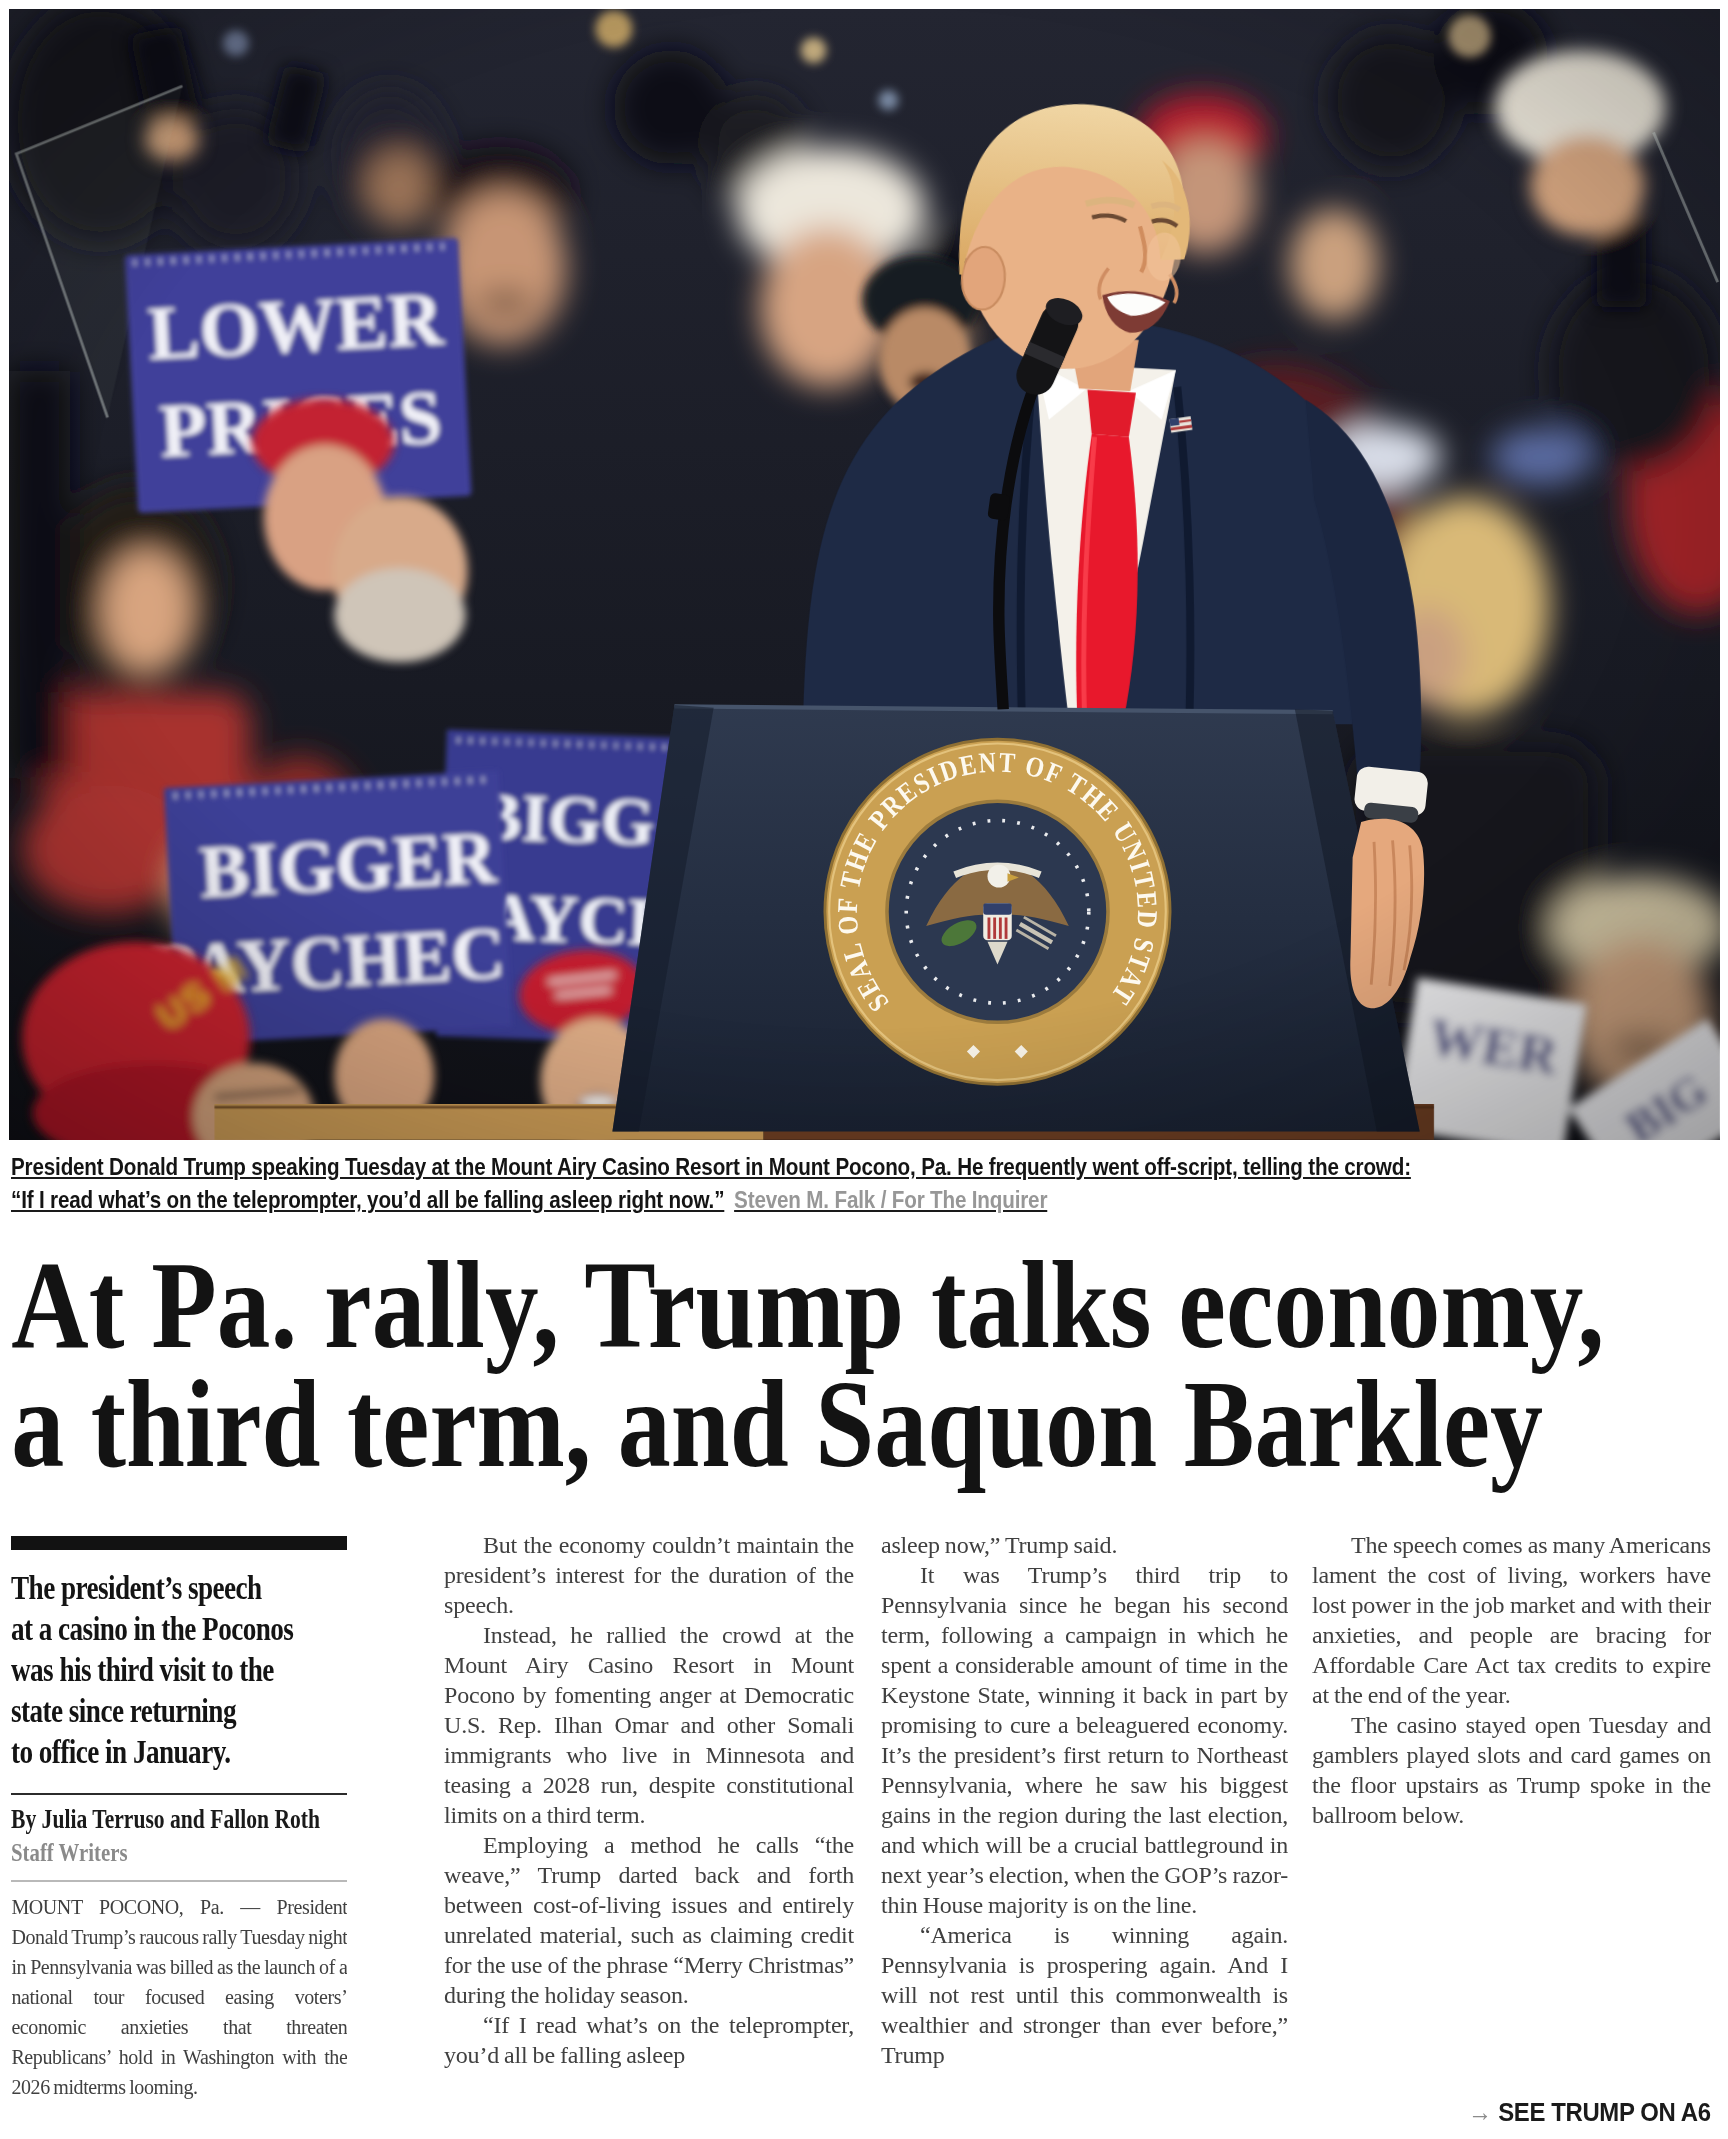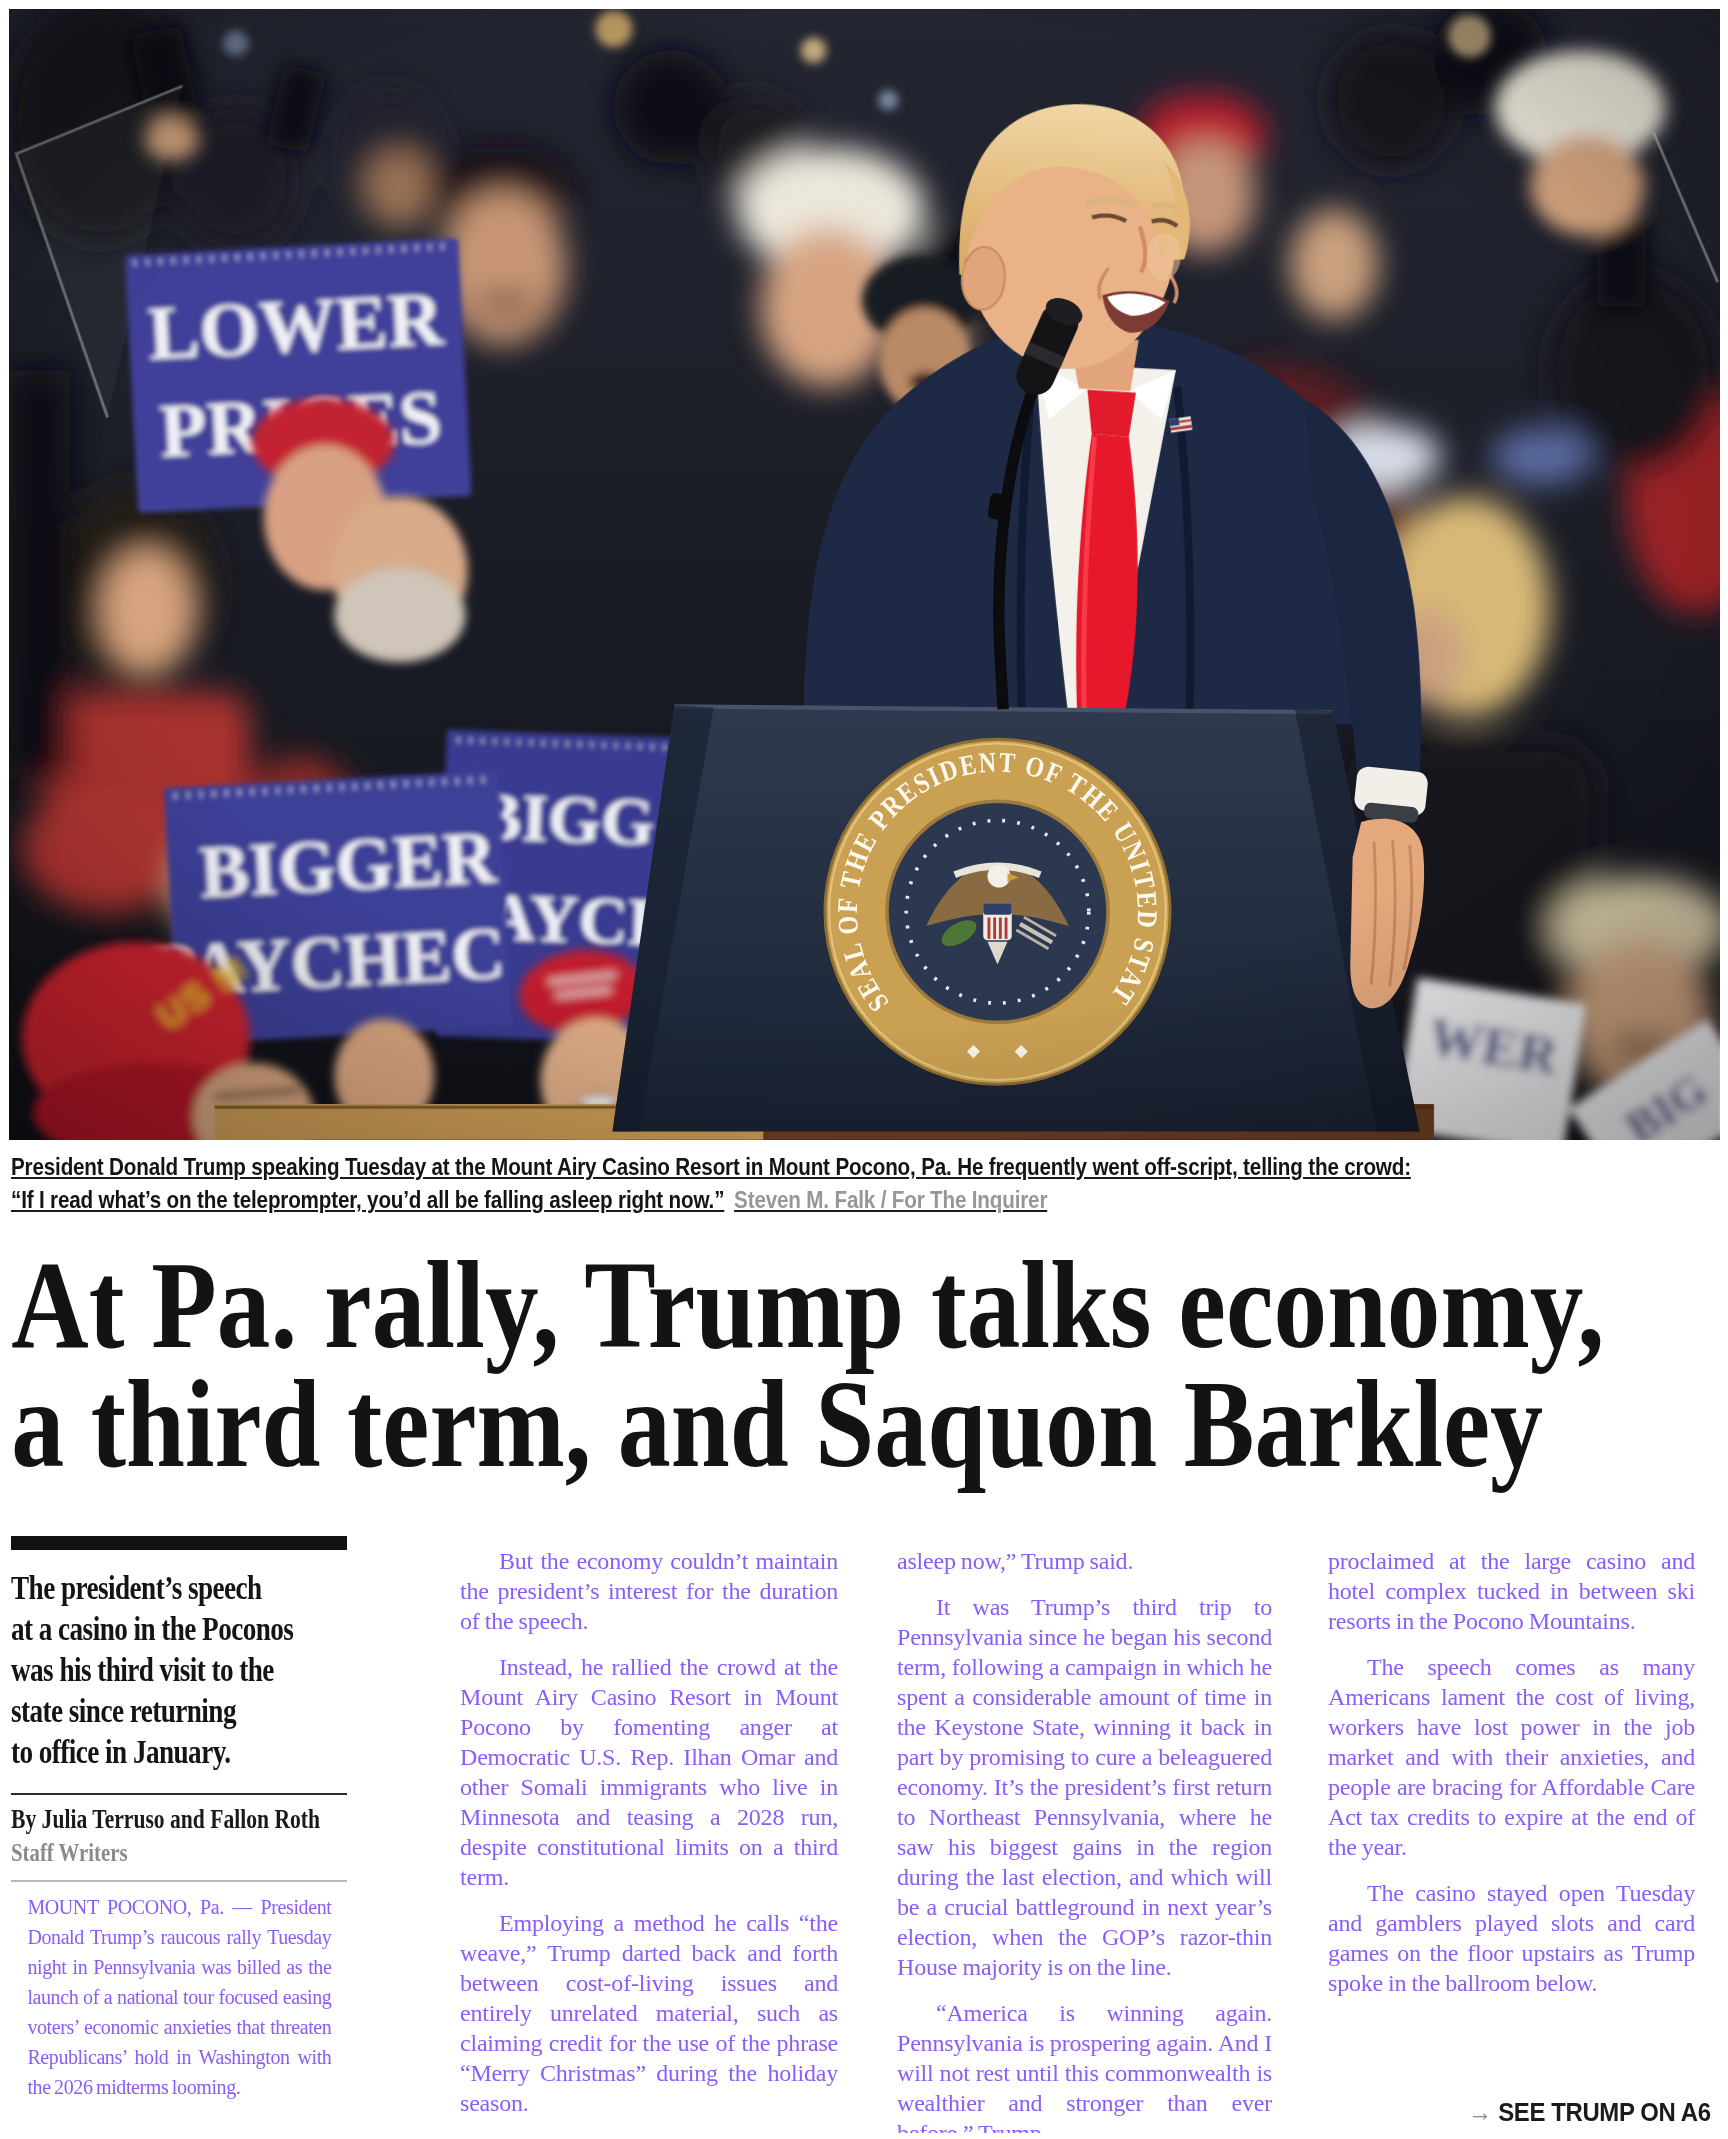--- a/index.html
+++ b/index.html
@@ -23,21 +23,21 @@
   #col3{left:881px;width:407px;}
   #col4{left:1312px;width:399px;}
   .kicker-bar{width:336px;height:14.3px;background:#121212;margin-top:5.7px;}
   .deck-wrap{width:125%;transform:scaleX(0.8);transform-origin:0 0;margin-top:17px;}
   .deck-line{font-weight:bold;font-size:34px;line-height:41px;letter-spacing:-0.7px;color:#141414;white-space:nowrap;}
   .rule-dark{width:336px;height:2.1px;background:#2b2b2b;margin-top:21.4px;}
   .rule-gray{width:336px;height:2.1px;background:#b9b9b9;margin-top:11.4px;}
   .byline-wrap{width:125%;transform:scaleX(0.8);transform-origin:0 0;margin-top:7.1px;}
   .byline{font-weight:bold;font-size:27px;line-height:33px;color:#1a1a1a;white-space:nowrap;}
   .byrole{font-weight:bold;font-size:26px;line-height:33px;color:#8a8a8a;white-space:nowrap;}
-  .body-p{font-size:24px;line-height:30px;text-align:justify;margin:16px;letter-spacing:-0.2px;word-spacing:-0.7px;color:#8b5cf6;}
+  .body-p{font-size:24px;line-height:30px;text-align:justify;margin:0;letter-spacing:-0.2px;word-spacing:-0.7px;color:#404040;}
   .body-p.indent{text-indent:39px;}
   #col1 .body-p{font-size:20px;letter-spacing:-0.4px;word-spacing:-1.1px;margin-top:10px;}
   .col .body-p + .body-p{margin-top:0;}
   
   #jump{left:1312px;top:2097px;width:399px;text-align:right;}
   #jump .cond-wrap{transform:scaleX(0.92);transform-origin:100% 0;width:108.7%;margin-left:-8.7%;}
   .jump-text{font-family:"Liberation Sans",sans-serif;font-weight:bold;font-size:26px;letter-spacing:-0.4px;color:#1b1b1b;white-space:nowrap;}
   .jump-arrow{color:#8b8b8b;margin-right:7.1px;font-weight:bold;}
 </style>
 </head>
@@ -356,21 +356,20 @@
   <p class="body-p indent">“If I read what’s on the teleprompter, you’d all be falling asleep</p>
 </div>
 
 <div class="col" id="col3">
   <p class="body-p">asleep now,” Trump said.</p>
   <p class="body-p indent">It was Trump’s third trip to Pennsylvania since he began his second term, following a campaign in which he spent a considerable amount of time in the Keystone State, winning it back in part by promising to cure a beleaguered economy. It’s the president’s first return to Northeast Pennsylvania, where he saw his biggest gains in the region during the last election, and which will be a crucial battleground in next year’s election, when the GOP’s razor-thin House majority is on the line.</p>
   <p class="body-p indent">“America is winning again. Pennsylvania is prospering again. And I will not rest until this commonwealth is wealthier and stronger than ever before,” Trump</p>
 </div>
 
 <div class="col" id="col4">
-  <p class="body-p">proclaimed at the large casino and hotel complex tucked in between ski resorts in the Pocono Mountains.</p>
   <p class="body-p indent">The speech comes as many Americans lament the cost of living, workers have lost power in the job market and with their anxieties, and people are bracing for Affordable Care Act tax credits to expire at the end of the year.</p>
   <p class="body-p indent">The casino stayed open Tuesday and gamblers played slots and card games on the floor upstairs as Trump spoke in the ballroom below.</p>
 </div>
 
 <div class="abs" id="jump">
   <div class="cond-wrap">
     <span class="jump-text"><span class="jump-arrow">→</span><span>SEE TRUMP ON A6</span></span>
   </div>
 </div>
 

